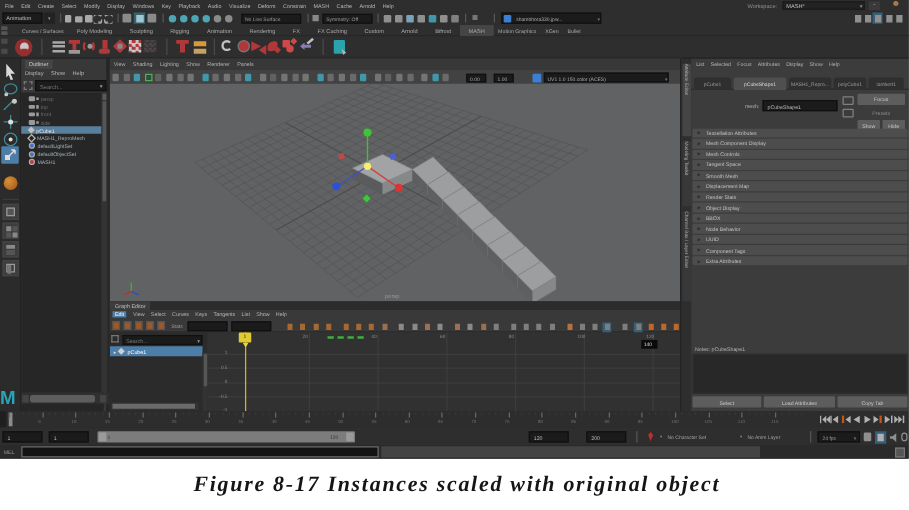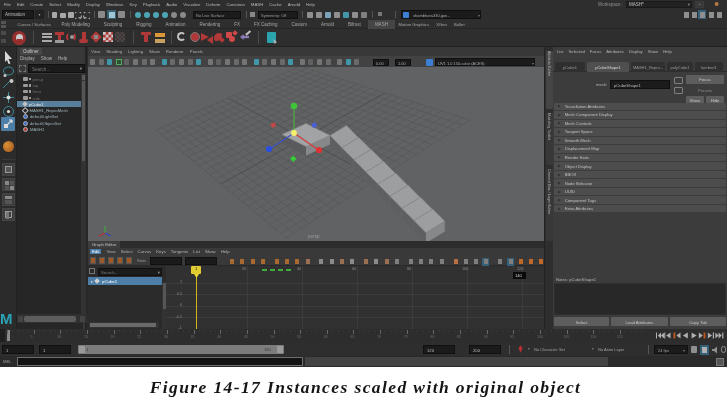--- a/index.html
+++ b/index.html
@@ -906,12 +906,12 @@
       </svg>
       <div class="abs" style="left:720.5px;top:3.5px;width:5px;height:7px;border-radius:2.5px;border:1px solid #8f8f8f;"></div>
     </div>
     <div class="abs" style="left:0;top:356px;width:727px;height:11px;background:#2a2a2a;">
       <span class="abs" style="left:3px;top:2.5px;font-size:4.2px;color:#999;">MEL</span>
       <div class="abs" style="left:17px;top:1px;width:286px;height:8.5px;background:#131313;border:1px solid #6e6e6e;"></div>
       <div class="abs" style="left:305px;top:1px;width:303px;height:8.5px;background:#434343;"></div>
       <div class="abs" style="left:716px;top:1.5px;width:8px;height:8px;background:#555;border:1px solid #777;"></div>
     </div>
   </div>
-<div class="abs" style="left:2px;top:377px;width:727px;text-align:center;"><span style="font-family:'Liberation Serif',serif;font-style:italic;font-weight:bold;font-size:17.5px;letter-spacing:1.4px;color:#151515;">Figure 14-17 Instances scaled with original object</span></div>
+<div class="abs" style="left:2px;top:377px;width:727px;text-align:center;"><span style="font-family:'Liberation Serif',serif;font-style:italic;font-weight:bold;font-size:17.5px;letter-spacing:1.4px;color:#151515;">Figure 8-17 Instances scaled with original object</span></div>
 </body></html>

